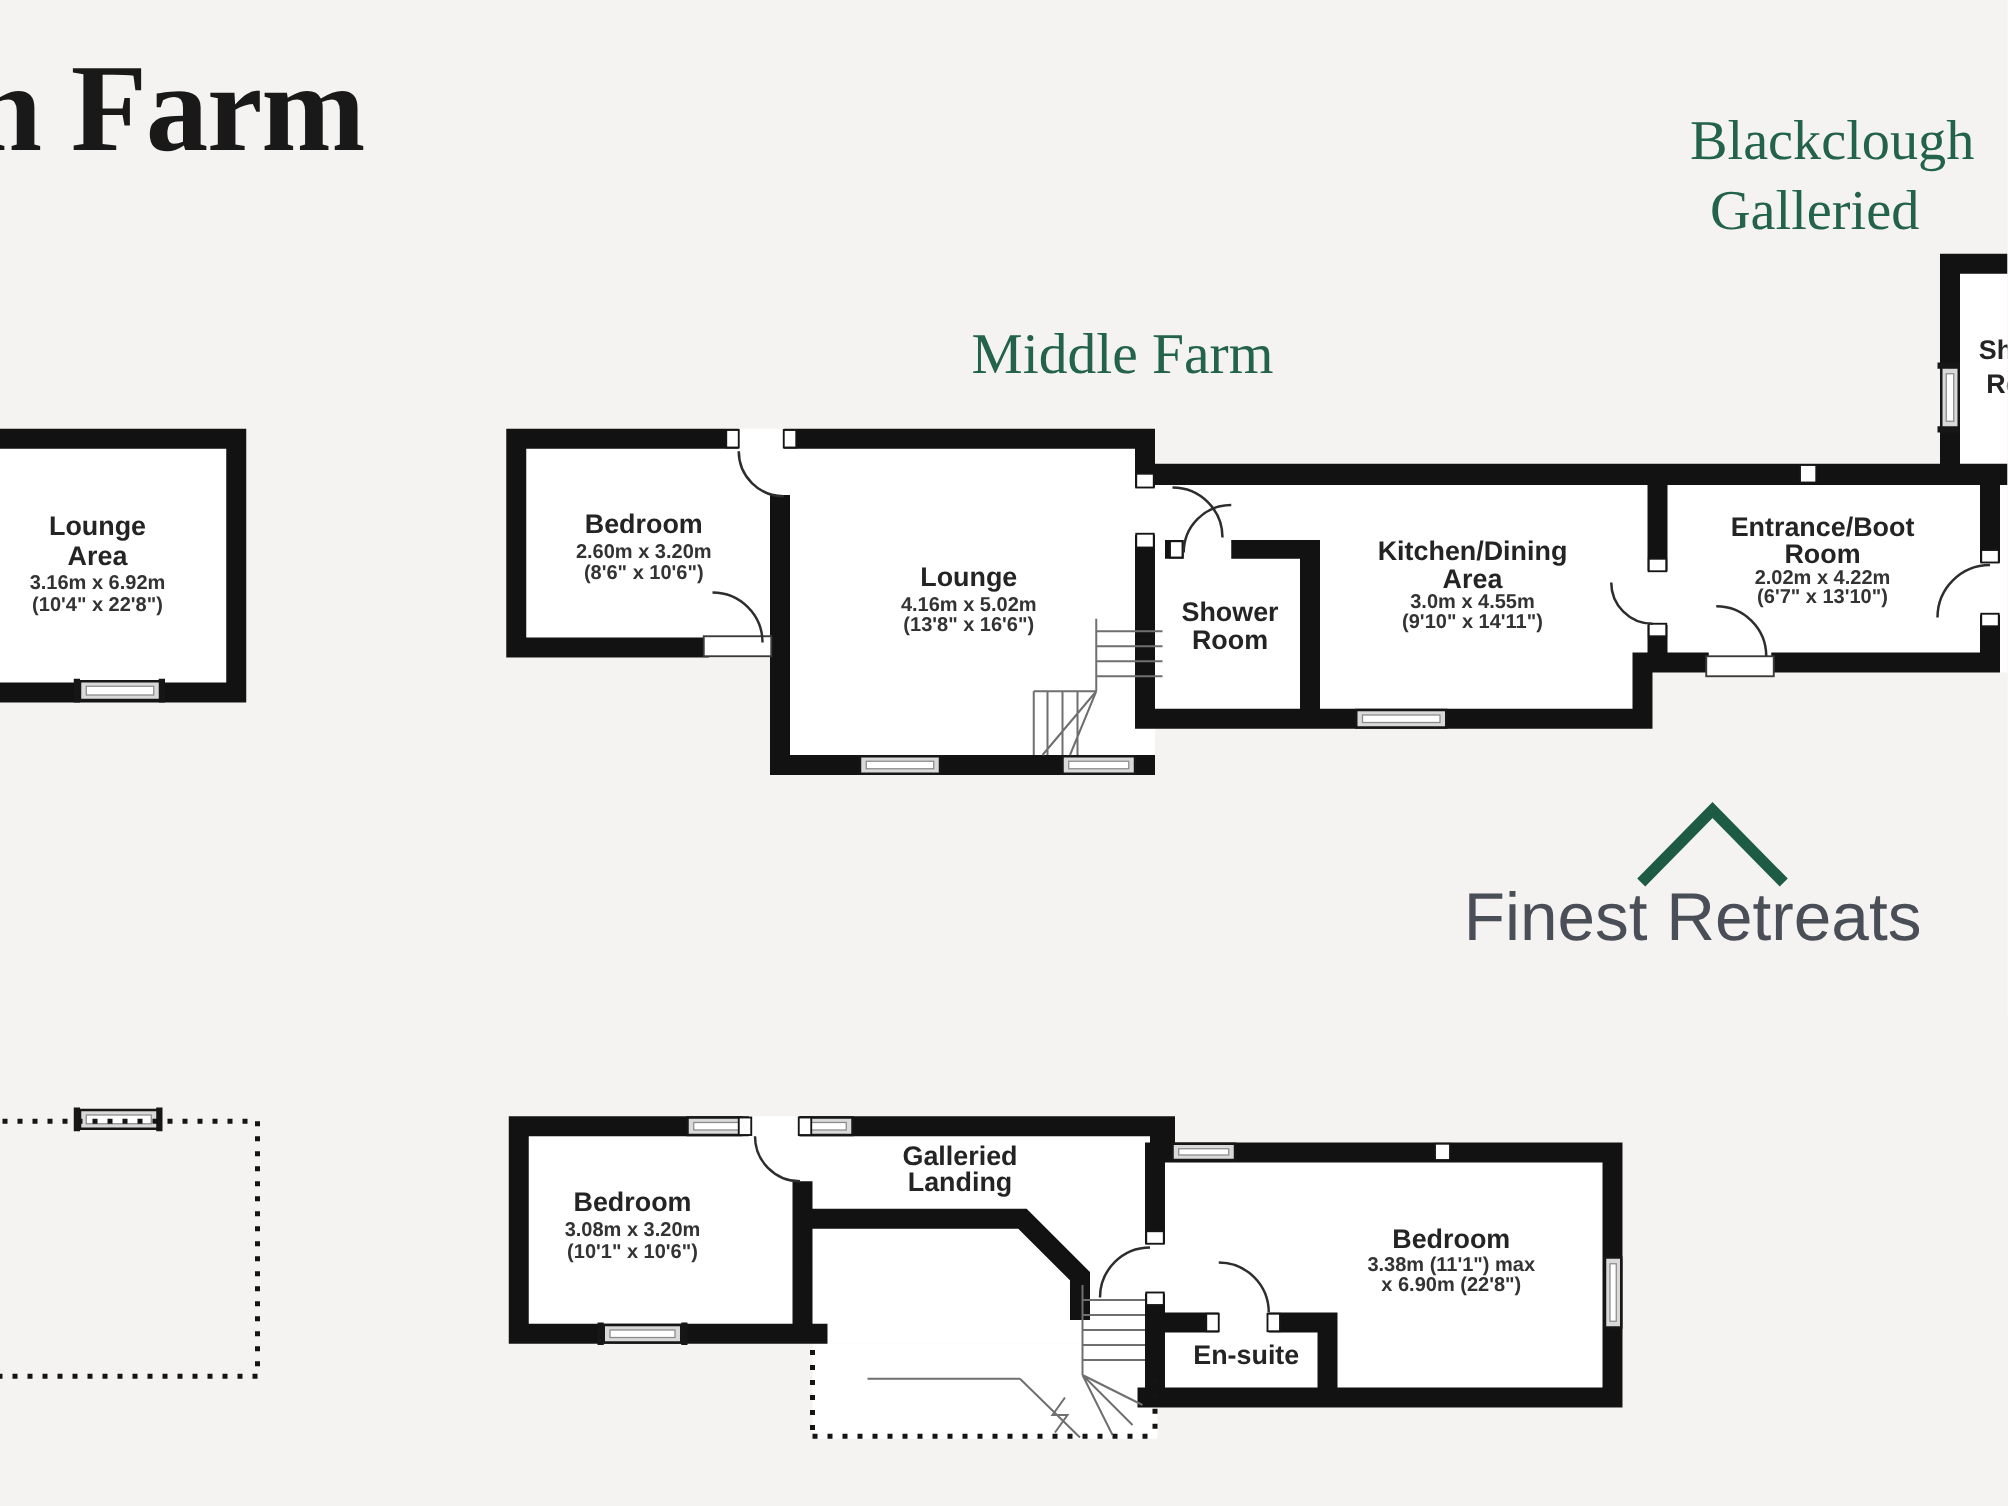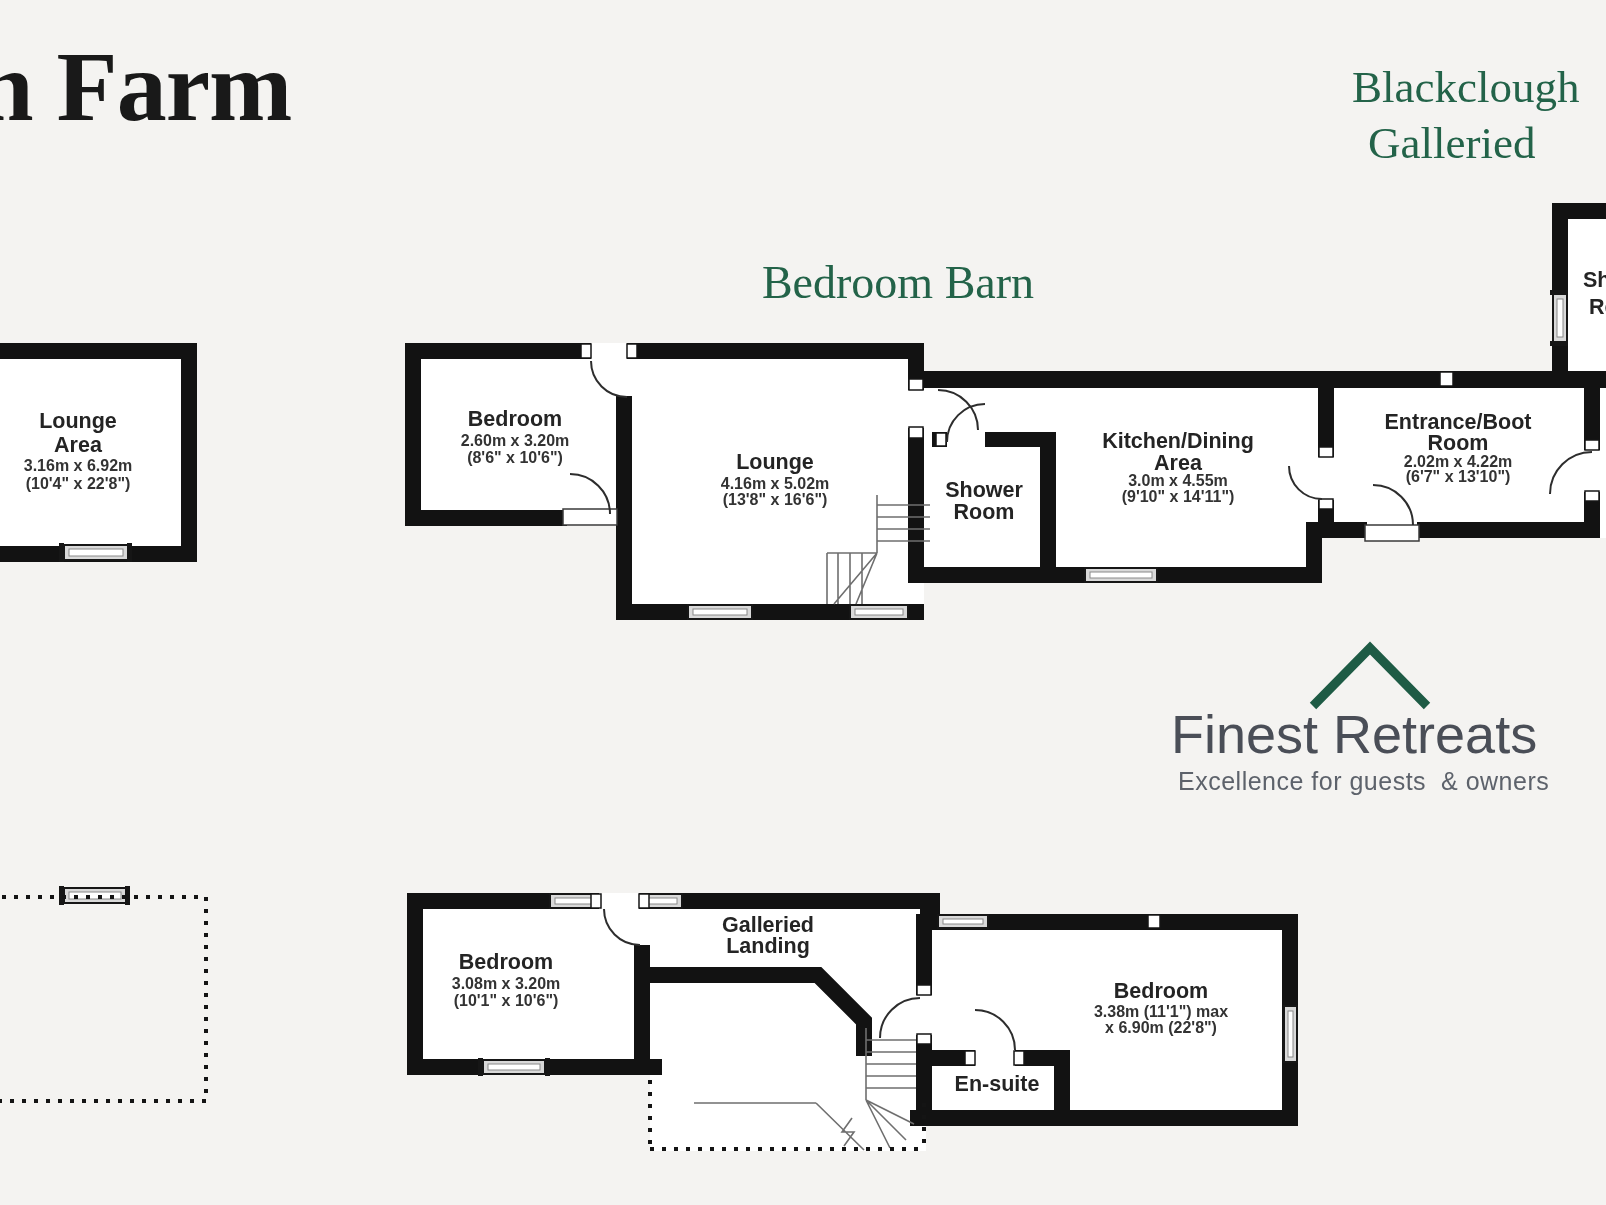--- a/index.html
+++ b/index.html
@@ -3,21 +3,21 @@
 <meta charset="utf-8">
 <style>
   html,body{margin:0;padding:0;}
   .stage{position:relative;width:1606px;height:1205px;overflow:hidden;
          background:#f4f3f1;font-family:"Liberation Sans",sans-serif;}
   .stage svg{position:absolute;left:0;top:0;}
   .abs{position:absolute;line-height:1.05;}
   .farm-title{font-family:"Liberation Serif",serif;font-weight:700;
               font-size:100px;color:#191919;letter-spacing:-1px;}
   .green-title{font-family:"Liberation Serif",serif;color:#236349;}
-  .fh-line{font-size:45px;}
+  .fh-line{font-size:45px;margin-top:25px;}
   .barn-title{font-size:46px;text-align:center;width:280px;}
   .logo-name{font-family:Liberation Sans, sans-serif;font-size:54px;color:#4a4e57;}
   .logo-tag{font-size:25px;color:#5d626b;letter-spacing:0.5px;white-space:pre;}
   
   .floorfill{fill:#ffffff;}
   .wall{fill:#121212;}
   .voidwall{stroke:#121212;stroke-width:16;fill:none;stroke-linejoin:miter;stroke-linecap:butt;}
   .arc{stroke:#2d2d2d;stroke-width:2;fill:none;}
   .winbase{fill:#d9d9d9;stroke:#161616;stroke-width:2;}
   .winstripe{fill:#ffffff;stroke:#8a8a8a;stroke-width:1;}
@@ -252,17 +252,16 @@
     </g>
 
     <path d="M1313 706 L1370 648 L1427 706" fill="none" stroke="#1e5b45" stroke-width="9" stroke-linejoin="miter"></path>
   </svg>
 
   <div class="abs farm-title" style="left:-22px;top:34px;">n Farm</div>
 
   <div class="abs green-title fh-line" style="left: 1352px; top: 64px; color: rgb(35, 99, 73);">Blackclough</div>
   <div class="abs green-title fh-line" style="left: 1368px; top: 120px; color: rgb(35, 99, 73);">Galleried</div>
 
-  <div class="abs green-title barn-title" style="left: 758px; top: 259px; color: rgb(35, 99, 73);">Bedroom Barn</div>
+  <div class="abs green-title barn-title" style="left: 758px; top: 259px; color: rgb(35, 99, 73);">Middle Farm</div>
 
   <div class="abs logo-name" style="left: 1171px; top: 706px; color: rgb(74, 78, 87);">Finest Retreats</div>
-  <div class="abs logo-tag" style="left:1178px;top:768px;">Excellence for guests  &amp; owners</div>
 </div>
 
 </body></html>

